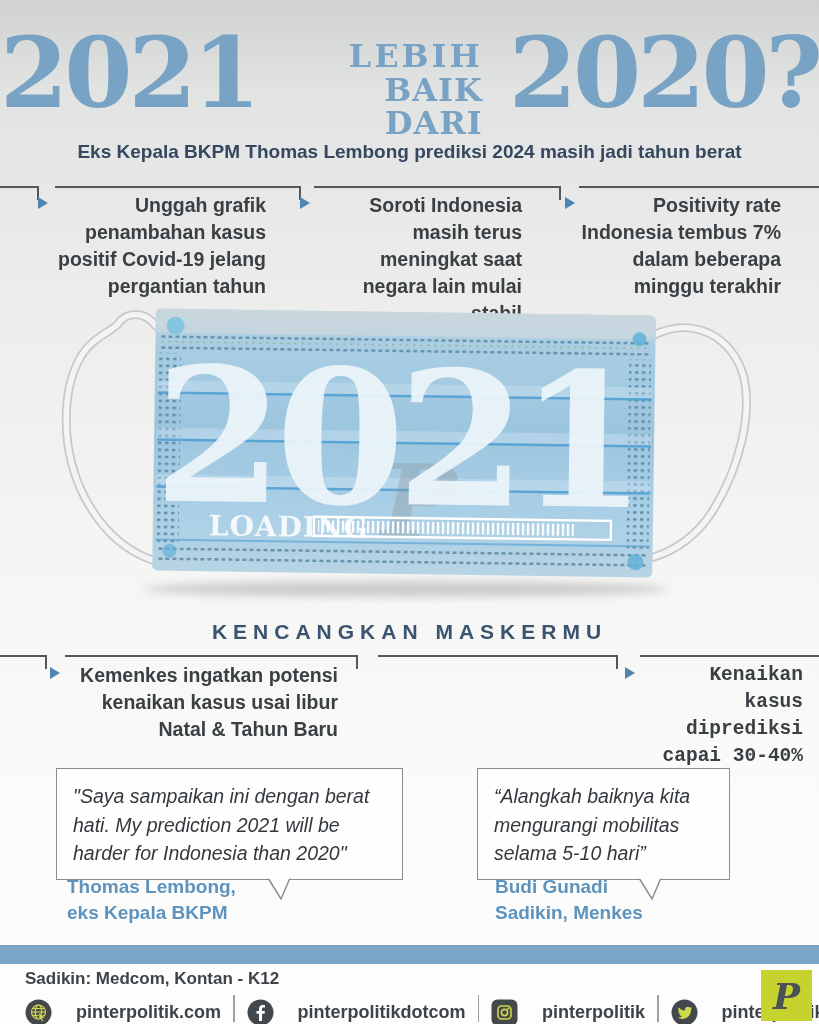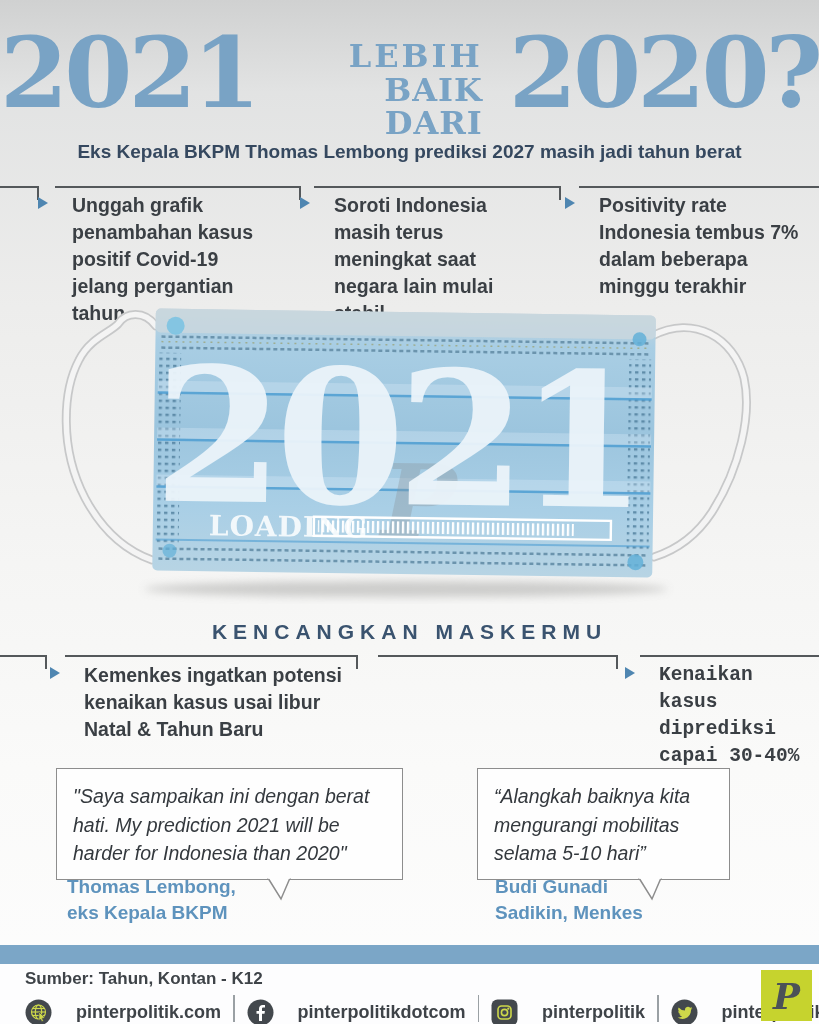--- a/index.html
+++ b/index.html
@@ -13,21 +13,21 @@
   .title-row { position:absolute; top:24px; left:0; right:0; display:flex; justify-content:center; align-items:flex-start; gap:26px; color:#79a3c5; }
   .big-year { font-family:"DejaVu Serif","Liberation Serif",serif; font-weight:bold; font-size:98px; line-height:1.0; letter-spacing:-4px; }
   .title-mid { padding-top:16px; text-align:right; font-family:"DejaVu Serif","Liberation Serif",serif; font-weight:bold; color:#79a3c5; }
   .title-mid .l1 { font-size:32px; line-height:1.05; letter-spacing:3px; }
   .title-mid .l2 { font-size:32px; line-height:1.05; letter-spacing:1px; }
   .subtitle { position:absolute; top:141px; left:0; width:100%; text-align:center; font-size:19px; font-weight:bold; color:#35485f; }
   
   .seg { position:absolute; height:14px; border-top:2px solid #54585b; }
   .seg.hook { border-right:2px solid #54585b; }
   
-  .col { position:absolute; display:flex; gap:24px; }
+  .col { position:absolute; display:flex; gap:6px;text-align:right; }
   .tri { flex:0 0 auto; margin-top:5px; width:0; height:0; border-left:10px solid #4f86b1; border-top:6px solid transparent; border-bottom:6px solid transparent; }
   .col p { font-size:19.5px; line-height:1.38; font-weight:600; color:#3a3f44; }
   
   .section-heading { position:absolute; top:620px; left:0; width:100%; text-align:center; font-size:21px; font-weight:bold; letter-spacing:6px; color:#3a536f; }
   
   .mask-wrap { position:absolute; left:52px; top:296px; width:714px; height:308px; }
   
   .quote-box { position:absolute; background:#fefefe; border:1.5px solid #8d8d8d; padding:13px 16px 11px 16px; }
   .quote-box p { font-size:19.5px; line-height:1.47; font-style:italic; color:#33383d; }
   .tail { position:absolute; top:100%; margin-top:-2px; }
@@ -50,21 +50,21 @@
 <div class="page">
 
   <div class="title-row">
     <div class="big-year">2021</div>
     <div class="title-mid">
       <div class="l1">LEBIH</div>
       <div class="l2">BAIK DARI</div>
     </div>
     <div class="big-year">2020?</div>
   </div>
-  <div class="subtitle">Eks Kepala BKPM Thomas Lembong prediksi 2027 masih jadi tahun berat</div>
+  <div class="subtitle">Eks Kepala BKPM Thomas Lembong prediksi 2024 masih jadi tahun berat</div>
 
   <div class="seg hook" style="left:0; top:186px; width:39px;"></div>
   <div class="seg hook" style="left:55px; top:186px; width:246px;"></div>
   <div class="seg hook" style="left:314px; top:186px; width:247px;"></div>
   <div class="seg" style="left:579px; top:186px; width:240px;"></div>
 
   <div class="col" style="left:38px; top:192px; width:240px;">
     <span class="tri"></span>
     <p style="width:212px;">Unggah grafik penambahan kasus positif Covid-19 jelang pergantian tahun</p>
   </div>
@@ -183,21 +183,21 @@
       <line x1="3" y1="0.6" x2="25" y2="0.6" stroke="#fefefe" stroke-width="2.5"></line>
     </svg>
   </div>
   <div class="speaker" style="left:495px; top:874px;">
     <div>Budi Gunadi</div>
     <div>Sadikin, Menkes</div>
   </div>
 
   <div class="blue-bar"></div>
   <div class="footer"></div>
-  <div class="source">Sumber: Tahun, Kontan - K12</div>
+  <div class="source">Sadikin: Medcom, Kontan - K12</div>
 
   <div class="social-row">
     <div class="social-item">
       <svg class="icon-circle" viewBox="0 0 27 27">
         <circle cx="13.5" cy="13.5" r="13" fill="#43484d"></circle>
         <g fill="none" stroke="#cdd84a" stroke-width="1.2">
           <circle cx="13.5" cy="13" r="7"></circle>
           <ellipse cx="13.5" cy="13" rx="3.2" ry="7"></ellipse>
           <line x1="6.5" y1="13" x2="20.5" y2="13"></line>
           <line x1="7.5" y1="9.5" x2="19.5" y2="9.5"></line>

